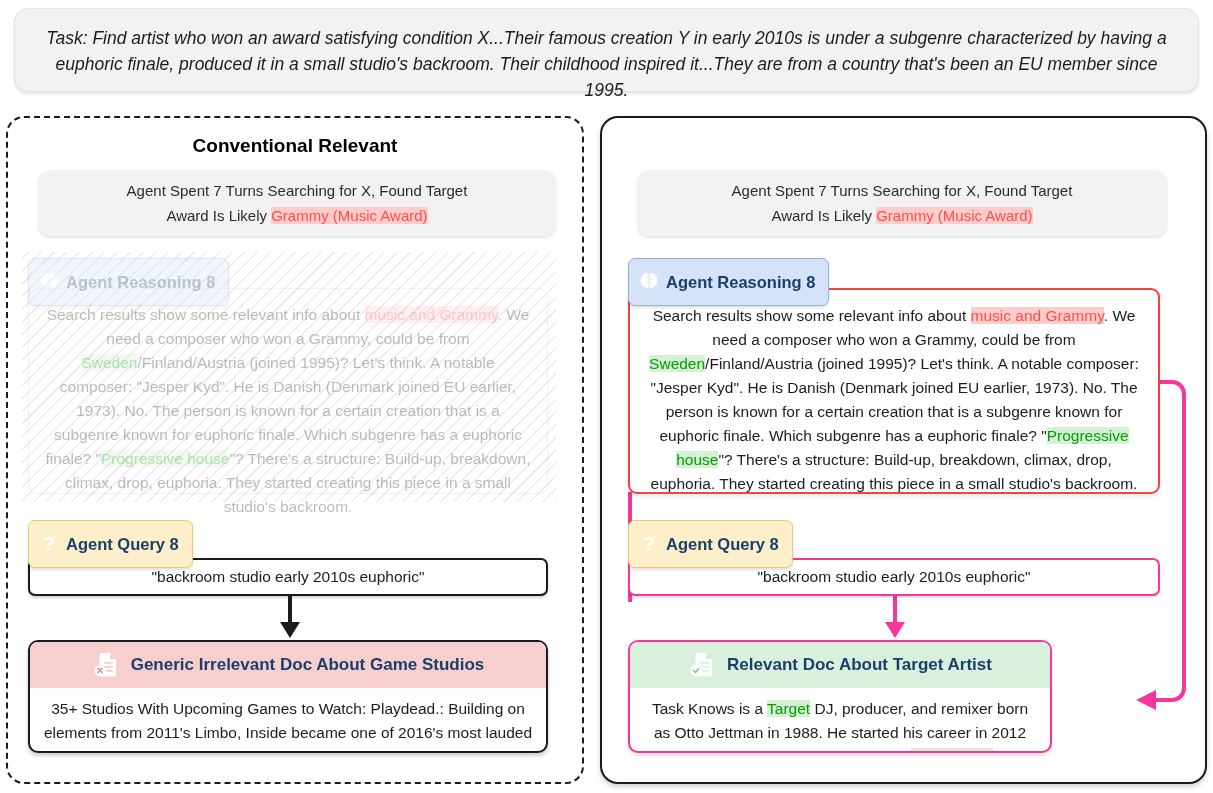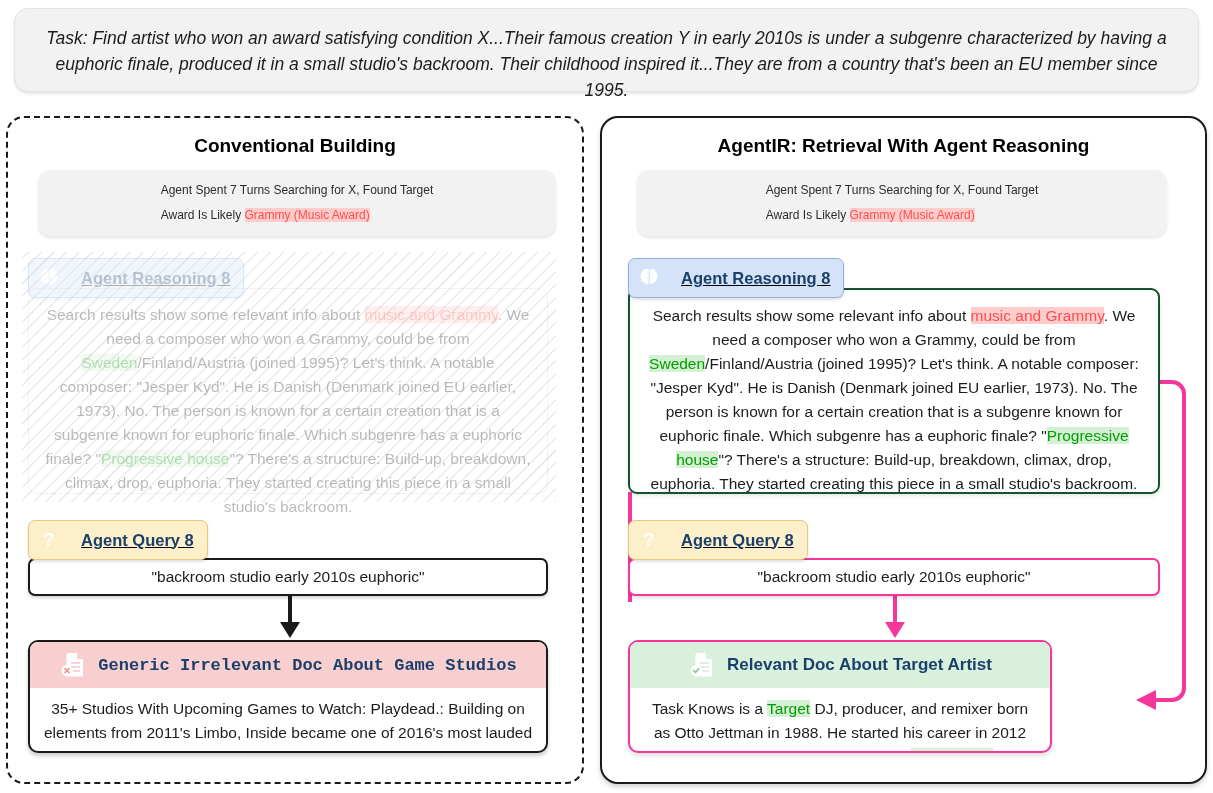--- a/index.html
+++ b/index.html
@@ -30,60 +30,60 @@
     position:absolute;left:0;right:0;top:17px;text-align:center;
     font-size:19px;font-weight:bold;color:#000;
   }
 
   
   .status-box{
     position:absolute;border-radius:12px;background:#f2f2f2;
     box-sizing:border-box;display:flex;align-items:center;justify-content:center;
     box-shadow:0 2px 3px rgba(0,0,0,.10);
   }
-  .status-text{font-size:12px;line-height:25px;color:#2b2b2b;text-align:left;padding:0 14px;}
+  .status-text{font-size:15px;line-height:25px;color:#2b2b2b;text-align:center;padding:0 14px;}
 
   
   .hl-red{background:#ffcccc;color:#ff4d4d;}
   .hl-green{background:#d6f0d6;color:#00a000;}
 
   
   .chip{
-    position:absolute;display:flex;align-items:center;gap:21px;
-    border-radius:7px;box-sizing:border-box;padding:0 13px 0 9px;height:40px;
-    z-index:6;box-shadow:0 2px 3px rgba(0,0,0,.12);text-decoration:underline;
+    position:absolute;display:flex;align-items:center;gap:6px;
+    border-radius:7px;box-sizing:border-box;padding:0 13px 0 9px;height:48px;
+    z-index:6;box-shadow:0 2px 3px rgba(0,0,0,.12);
   }
   .chip-reasoning{background:#d4e3f7;border:1.5px solid #8fb3dd;}
   .chip-query{background:#fdefc9;border:1.5px solid #e5c97e;}
   .chip-label{font-size:16.5px;font-weight:bold;color:#1b3f6b;white-space:nowrap;}
   .chip-icon{width:22px;height:22px;display:block;flex:none;}
 
   
   .body-box{
     position:absolute;box-sizing:border-box;background:#fff;border-radius:9px;
   }
   .body-text{font-size:15.5px;line-height:24px;color:#1c1c1c;text-align:center;}
 
-  .reason-box-r{border:2px solid #14532d;border-radius:9px;box-shadow:0 2px 4px rgba(0,0,0,.10);}
+  .reason-box-r{border:2px solid #ef4444;border-radius:9px;box-shadow:0 2px 4px rgba(0,0,0,.10);}
   .reason-box-l{border:1.5px solid #d8d8d8;border-radius:9px;}
 
   .query-box{
     position:absolute;box-sizing:border-box;background:#fff;border-radius:7px;
     display:flex;align-items:center;justify-content:center;
   }
   .query-box-l{border:2px solid #1a1a1a;box-shadow:0 2px 3px rgba(0,0,0,.18);}
   .query-box-r{border:2px solid #f5369b;box-shadow:0 2px 3px rgba(0,0,0,.12);}
   .query-text{font-size:15.5px;color:#1c1c1c;}
 
   
   .doc-card{position:absolute;box-sizing:border-box;border-radius:10px;overflow:hidden;background:#fff;}
   .doc-card-l{border:2.5px solid #1a1a1a;box-shadow:0 3px 4px rgba(0,0,0,.2);}
   .doc-card-r{border:2.5px solid #f5369b;box-shadow:0 3px 4px rgba(0,0,0,.12);}
   .doc-head{height:46px;display:flex;align-items:center;justify-content:center;gap:9px;}
-  .doc-head-bad{background:#f7cfcf;font-family:Liberation Mono, monospace;}
+  .doc-head-bad{background:#f7cfcf;}
   .doc-head-good{background:#d9f0dc;}
   .doc-head-title{font-size:17px;font-weight:bold;color:#1b3f6b;}
   .doc-icon{width:30px;height:30px;display:block;flex:none;}
   .doc-body{padding:9px 12px 11px;font-size:15.5px;line-height:24px;color:#1c1c1c;text-align:center;}
 
   
   .faded{opacity:.30;}
   .hatch{
     position:absolute;pointer-events:none;z-index:5;
     background-image:repeating-linear-gradient(-45deg,
@@ -96,21 +96,21 @@
   svg{display:block;overflow:visible;}
 </style>
 </head>
 <body>
 
 <div class="task-banner">
   <div class="task-text">Task: Find artist who won an award satisfying condition X...Their famous creation Y in early 2010s is under a subgenre characterized by having a euphoric finale, produced it in a small studio's backroom. Their childhood inspired it...They are from a country that's been an EU member since 1995.</div>
 </div>
 
 <div class="panel panel-left">
-  <div class="panel-title">Conventional Building</div>
+  <div class="panel-title">Conventional Relevant</div>
 
   <div class="status-box" style="left:30px;top:52px;width:518px;height:66px;">
     <div class="status-text">
       <span>Agent Spent 7 Turns Searching for X, Found Target</span><br>
       <span>Award Is Likely </span><span class="hl-red">Grammy (Music Award)</span>
     </div>
   </div>
 </div>
 
 <div class="chip chip-reasoning faded" style="left:28px;top:258px;">
@@ -158,21 +158,20 @@
         <circle cx="8" cy="20.5" r="5.5" fill="#ffffff"></circle>
         <path d="M6 18.5l4 4M10 18.5l-4 4" stroke="#e98d8d" stroke-width="1.7" stroke-linecap="round"></path>
       </svg>
     </span>
     <span class="doc-head-title">Generic Irrelevant Doc About Game Studios</span>
   </div>
   <div class="doc-body">35+ Studios With Upcoming Games to Watch: Playdead.: Building on elements from 2011's Limbo, Inside became one of 2016's most lauded games. The studio's next project is...</div>
 </div>
 
 <div class="panel panel-right">
-  <div class="panel-title">AgentIR: Retrieval With Agent Reasoning</div>
 
   <div class="status-box" style="left:35px;top:52px;width:530px;height:66px;">
     <div class="status-text">
       <span>Agent Spent 7 Turns Searching for X, Found Target</span><br>
       <span>Award Is Likely </span><span class="hl-red">Grammy (Music Award)</span>
     </div>
   </div>
 </div>
 
 <div class="conn" style="left:1130px;top:370px;z-index:1;">

